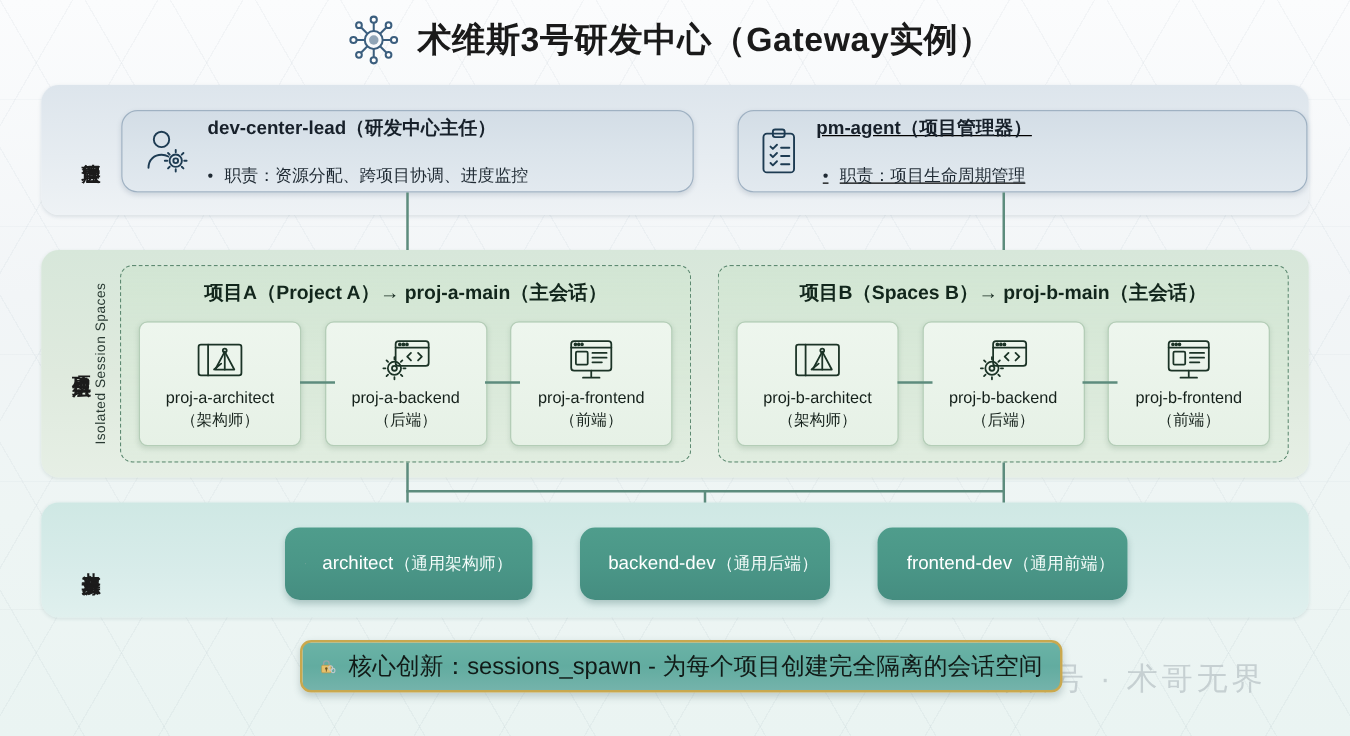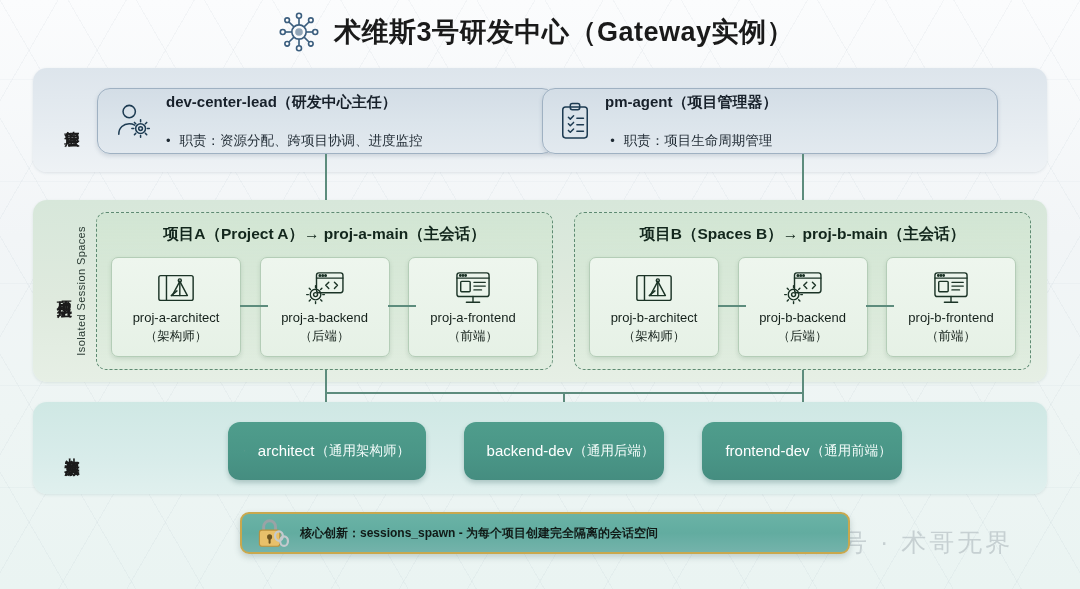--- a/index.html
+++ b/index.html
@@ -75,21 +75,21 @@
   
   .mgmt-card{
     position:absolute;top:88px;height:66px;
     background:linear-gradient(180deg,#d3dde6 0%,#dbe4eb 50%,#e2e9ef 100%);
     border:1.4px solid #9fb1c2;border-radius:13px;
     box-shadow:0 2px 4px rgba(80,100,125,.20);
     display:flex;align-items:center;gap:14px;padding:0 16px;
     box-sizing:border-box;
   }
   .mgmt-a{left:97px;width:458px;}
-  .mgmt-b{left:542px;width:456px;}
+  .mgmt-b{left:590px;width:456px;text-decoration:underline;}
   .mgmt-txt{display:flex;flex-direction:column;gap:20px;}
   .mgmt-title{font-size:15px;font-weight:bold;color:#17202a;white-space:nowrap;}
   .mgmt-desc{font-size:13.5px;color:#1f2a33;white-space:nowrap;text-align:center;}
   .mgmt-desc::before{content:"\2022";margin-right:9px;font-size:13px;}
 
   
   .proj-box{
     position:absolute;top:212px;height:158px;
     border:1.7px dashed #5e8a72;border-radius:10px;
     background:linear-gradient(180deg,rgba(208,229,209,.75) 0%,rgba(221,236,220,.55) 100%);
@@ -136,21 +136,21 @@
 
   
   .banner{
     position:absolute;left:240px;top:512px;width:610px;height:42px;
     background:linear-gradient(180deg,#6ab3a6 0%,#62aca0 50%,#74b3ab 100%);
     border:2px solid #c9a84e;border-radius:9px;
     box-shadow:0 3px 6px rgba(60,90,90,.25);
     display:flex;align-items:center;gap:10px;padding:0 14px;
     box-sizing:border-box;
   }
-  .banner-txt{font-size:12px;font-weight:bold;color:#111a17;white-space:nowrap;}
+  .banner-txt{font-size:19px;font-weight:normal;color:#111a17;white-space:nowrap;}
 
   
   .conn{position:absolute;background:#5d8c7d;}
   .v{width:1.6px;}
   .h{height:1.6px;}
 
   .watermark{
     position:absolute;left:786px;top:526px;
     font-size:25px;color:#b9c3c6;opacity:.72;letter-spacing:3px;
     white-space:nowrap;font-weight:500;

